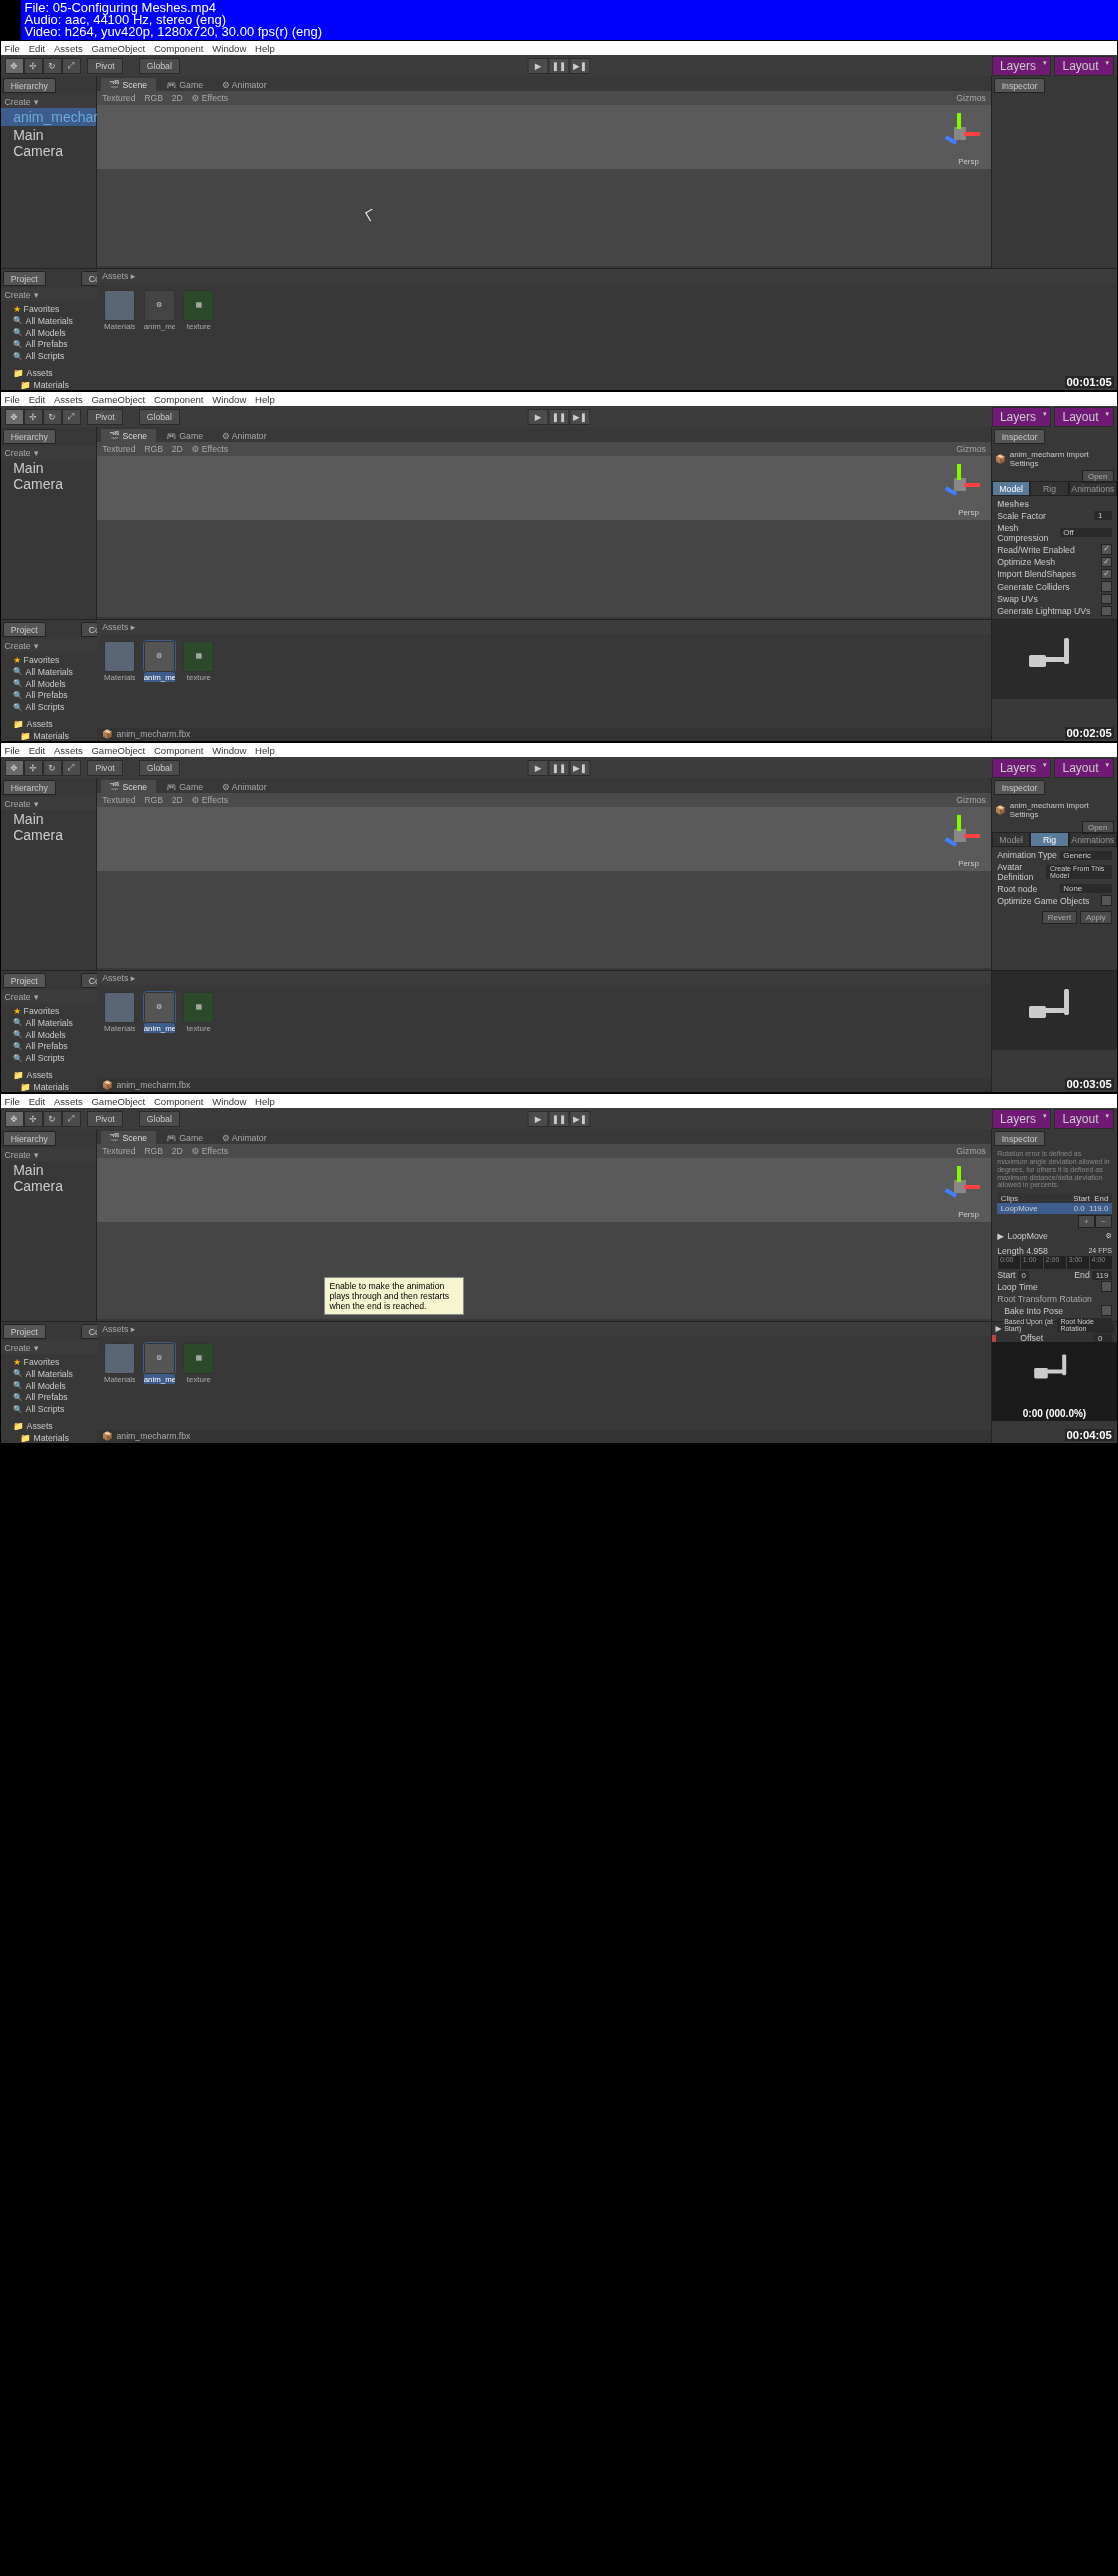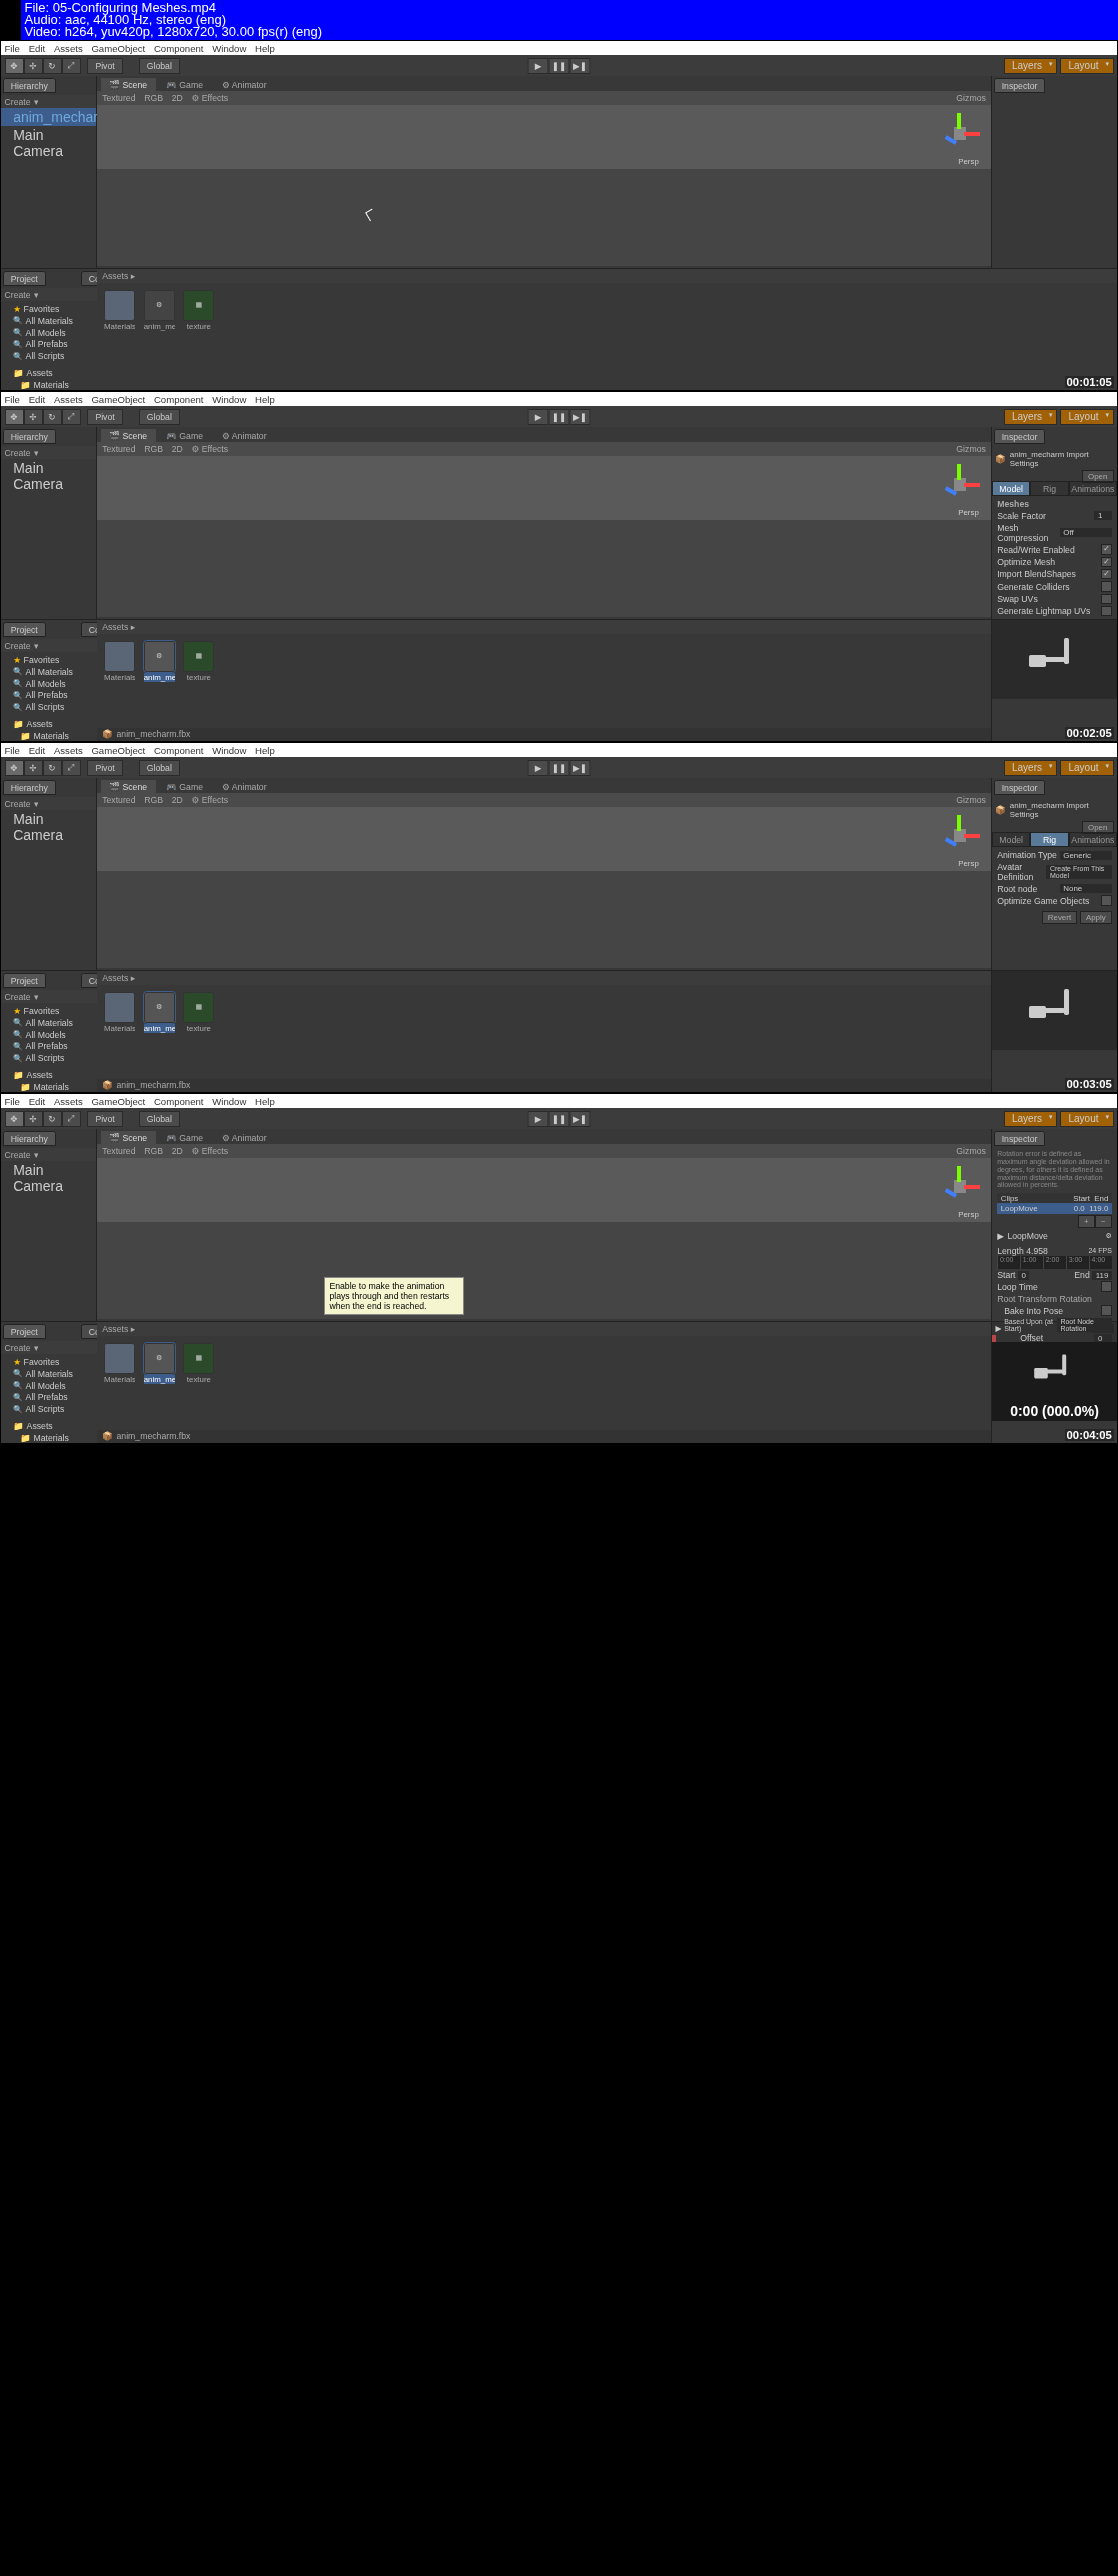--- a/index.html
+++ b/index.html
@@ -10,21 +10,21 @@
   .menubar span{cursor:default;}
   .toolbar{background:#3c3c3c;height:21px;display:flex;align-items:center;padding:0 3.5px;gap:1.7px;}
   .tool-group{display:flex;background:#505050;border-radius:1.7px;}
   .tool-btn{width:19px;height:15.7px;background:#4b4b4b;border:0.9px solid #2a2a2a;display:flex;align-items:center;justify-content:center;color:#ccc;font-size:8.7px;}
   .tool-btn.active{background:#6a6a6a;}
   .pivot-group{display:flex;margin-left:5.2px;gap:16px;}
   .pivot-btn{background:#4b4b4b;border:0.9px solid #2a2a2a;padding:1.7px 7px;color:#ccc;font-size:8.7px;}
   .play-controls{position:absolute;left:50%;transform:translateX(-50%);display:flex;}
   .play-btn{width:21px;height:15.7px;background:#4b4b4b;border:0.9px solid #2a2a2a;display:flex;align-items:center;justify-content:center;color:#ccc;font-size:8.7px;}
   .right-toolbar{margin-left:auto;display:flex;gap:3.5px;}
-  .dropdown-btn{background:#a16207;border:0.9px solid #2a2a2a;padding:1.7px 14px 1.7px 7px;color:#ccc;font-size:10px;position:relative;}
+  .dropdown-btn{background:#701a75;border:0.9px solid #2a2a2a;padding:1.7px 14px 1.7px 7px;color:#ccc;font-size:12px;position:relative;}
   .dropdown-btn::after{content:"▾";position:absolute;right:3.5px;font-size:7px;}
   .body-row{display:flex;background:#383838;justify-content:center;}
   .hierarchy{width:96px;background:#383838;border-right:0.9px solid #222;}
   .panel-tab{background:#383838;padding:1.7px;display:flex;}
   .tab{background:#4b4b4b;padding:1.7px 7px;color:#ccc;font-size:8.7px;border:0.9px solid #222;border-radius:2.6px 2.6px 0 0;}
   .tab.active{background:#555;}
   .create-bar{background:#3c3c3c;padding:1.7px 3.5px;color:#aaa;font-size:8.7px;display:flex;align-items:center;gap:3.5px;}
   .hier-item{padding:0.9px 3.5px 0.9px 12.2px;color:#ccc;font-size:14px;}
   .hier-item.sel{background:#3d5e8c;color:#6fa8dc;}
   .scene-area{flex:1;position:relative;}
@@ -767,19 +767,19 @@
       </div>
       <div style="background:#333;height:7px;">
           <div style="width:3.5px;height:7px;background:#b44;"></div>
         </div>
       <div class="anim-preview">
         <div class="mech-preview" style="margin:8.7px auto;transform:scale(0.8);">
             <div class="mech-arm" style="left:0;top:17.4px;width:17.4px;height:12.2px;"></div>
             <div class="mech-arm" style="left:15.7px;top:19px;width:21px;height:5.2px;"></div>
             <div class="mech-arm" style="left:35px;top:0;width:5.2px;height:26px;"></div>
           </div>
-        <div style="position:absolute;bottom:1.7px;width:100%;text-align:center;color:#fff;font-size:14px;font-weight:bold;">0:00 (000.0%)</div>
+        <div style="position:absolute;bottom:1.7px;width:100%;text-align:center;color:#fff;font-size:10px;font-weight:bold;">0:00 (000.0%)</div>
       </div>
     </div>
   </div>
   <div class="timestamp">00:04:05</div>
 </div>
 
 
 </body></html>

